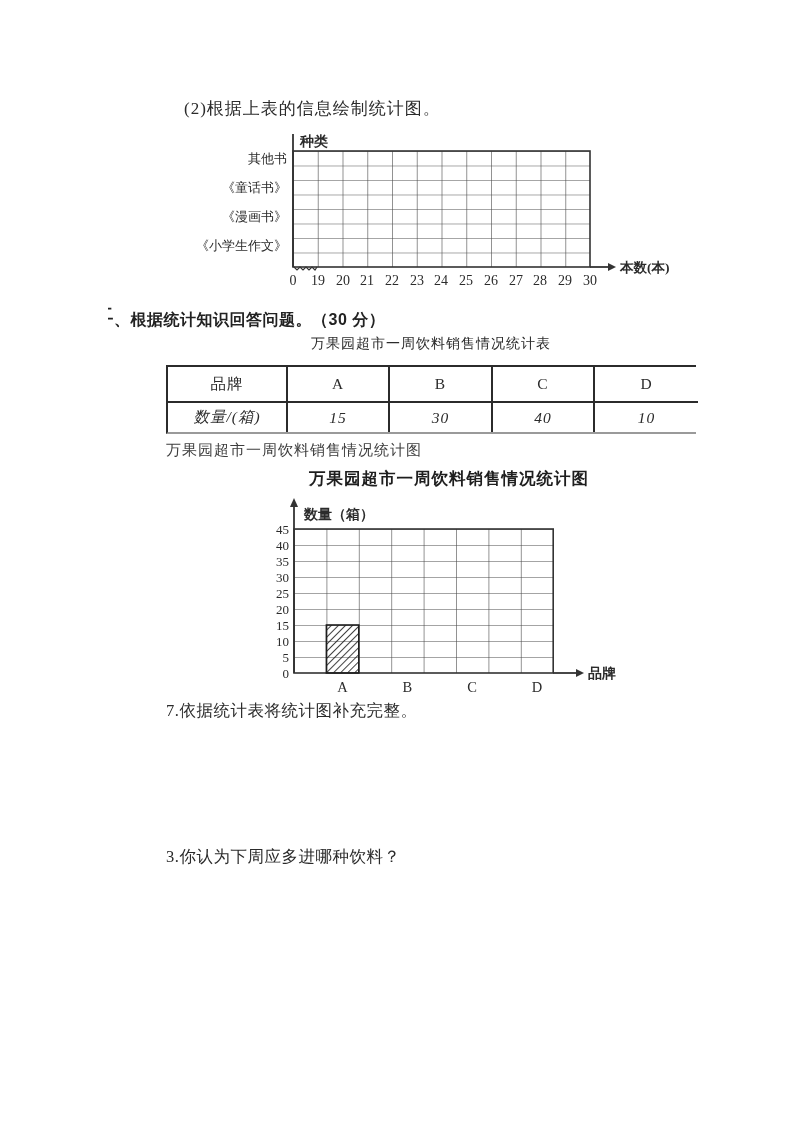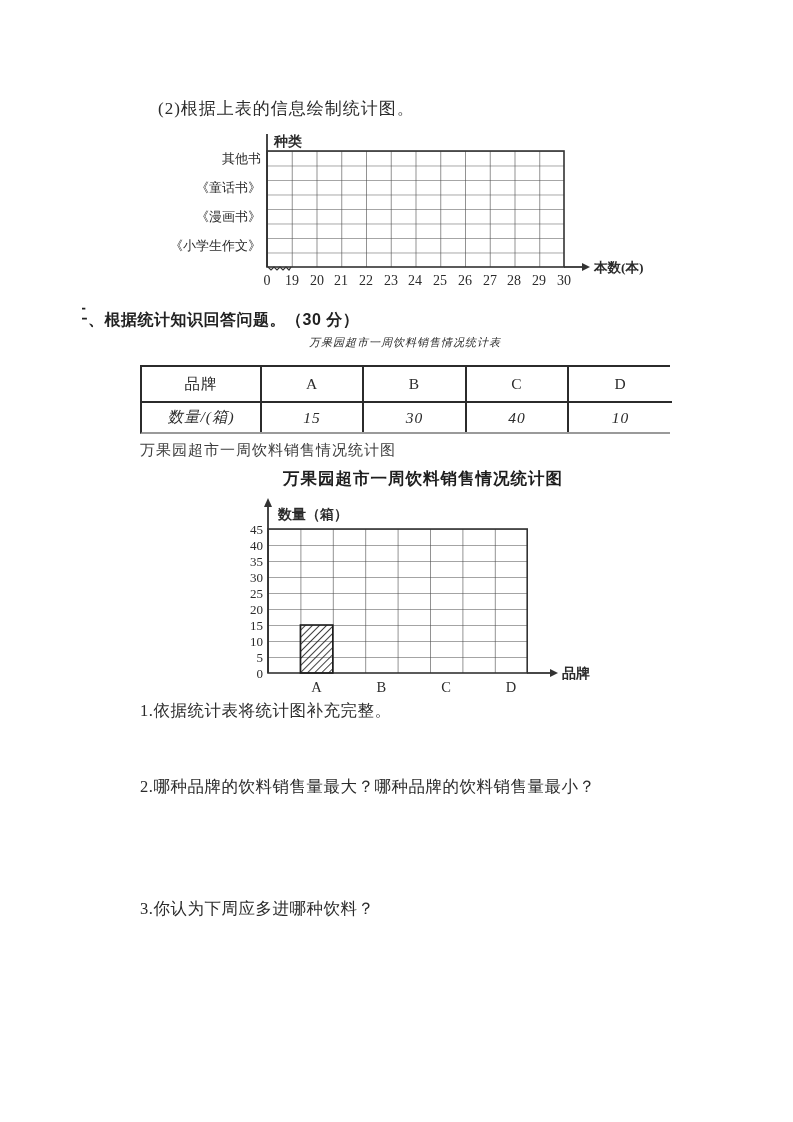--- a/index.html
+++ b/index.html
@@ -3,33 +3,34 @@
 <meta charset="utf-8">
 <style>
   html,body{margin:0;padding:0;background:#ffffff;}
   .page{
     position:relative;
     width:686px;height:1122px;
     background:#ffffff;
     font-family:"Liberation Serif", serif;
     color:#2b2b2b;
     overflow:hidden;
+    margin-left:26px;
   }
   .abs{position:absolute;}
   .prompt{left:158px;top:97px;font-size:17px;letter-spacing:1px;}
   .section-heading{
     left:82px;top:304px;
     font-family:"Liberation Sans", sans-serif;
     font-weight:bold;font-size:16px;letter-spacing:0.5px;color:#222;
   }
   .frag{
     display:inline-block;width:6px;overflow:hidden;direction:rtl;
     white-space:nowrap;vertical-align:baseline;
   }
-  .table-title{left:140px;top:335px;width:530px;text-align:center;font-size:11px;letter-spacing:1px;font-style:italic;}
+  .table-title{left:140px;top:335px;width:530px;text-align:center;font-size:14px;letter-spacing:1px;}
   .stats-table{
     left:140px;top:365px;width:530px;
     display:grid;
     grid-template-columns:120px 102px 103px 102px 103px;
     grid-template-rows:36px 29px;
     border-top:2px solid #2b2b2b;
     border-left:2px solid #2b2b2b;
     border-bottom:2px solid #9a9a9a;
     box-sizing:border-box;
   }
@@ -40,21 +41,21 @@
     font-size:15.5px;letter-spacing:1px;
     box-sizing:border-box;
   }
   .stats-table .cell.last-col{border-right:none;}
   .stats-table .cell.last-row{border-bottom:none;font-style:italic;}
   .chart-caption{left:140px;top:441px;font-size:15px;color:#3d3d3d;letter-spacing:1px;}
   .chart-title{left:283px;top:468px;font-size:16.5px;font-weight:bold;letter-spacing:1px;color:#1e1e1e;}
   .question{left:140px;font-size:16.5px;letter-spacing:0.5px;color:#2b2b2b;}
   .q1{top:700px;}
   .q2{top:776px;}
-  .q3{top:898px;}
+  .q3{top:846px;}
   svg text{fill:#2b2b2b;}
 </style>
 </head>
 <body>
 
 <div class="page">
 
   <div class="abs prompt">(2)根据上表的信息绘制统计图。</div>
 
   <svg class="abs" style="left:80px;top:128px;" width="620" height="165" viewBox="0 0 620 165">
@@ -147,17 +148,16 @@
     <text x="33" y="150.5" font-size="13" text-anchor="end">10</text>
     <text x="33" y="166.5" font-size="13" text-anchor="end">5</text>
     <text x="33" y="182.5" font-size="13" text-anchor="end">0</text>
 
     <text x="86.6" y="197" font-size="14.5" text-anchor="middle">A</text>
     <text x="151.4" y="197" font-size="14.5" text-anchor="middle">B</text>
     <text x="216.2" y="197" font-size="14.5" text-anchor="middle">C</text>
     <text x="281" y="197" font-size="14.5" text-anchor="middle">D</text>
   </svg>
 
-  <div class="abs question q1">1.依据统计表将统计图补充完整。</div>
-  <div class="abs question q2">2.哪种品牌的饮料销售量最大？哪种品牌的饮料销售量最小？</div>
+  <div class="abs question q1">7.依据统计表将统计图补充完整。</div>
   <div class="abs question q3">3.你认为下周应多进哪种饮料？</div>
 
 </div>
 
 </body></html>

